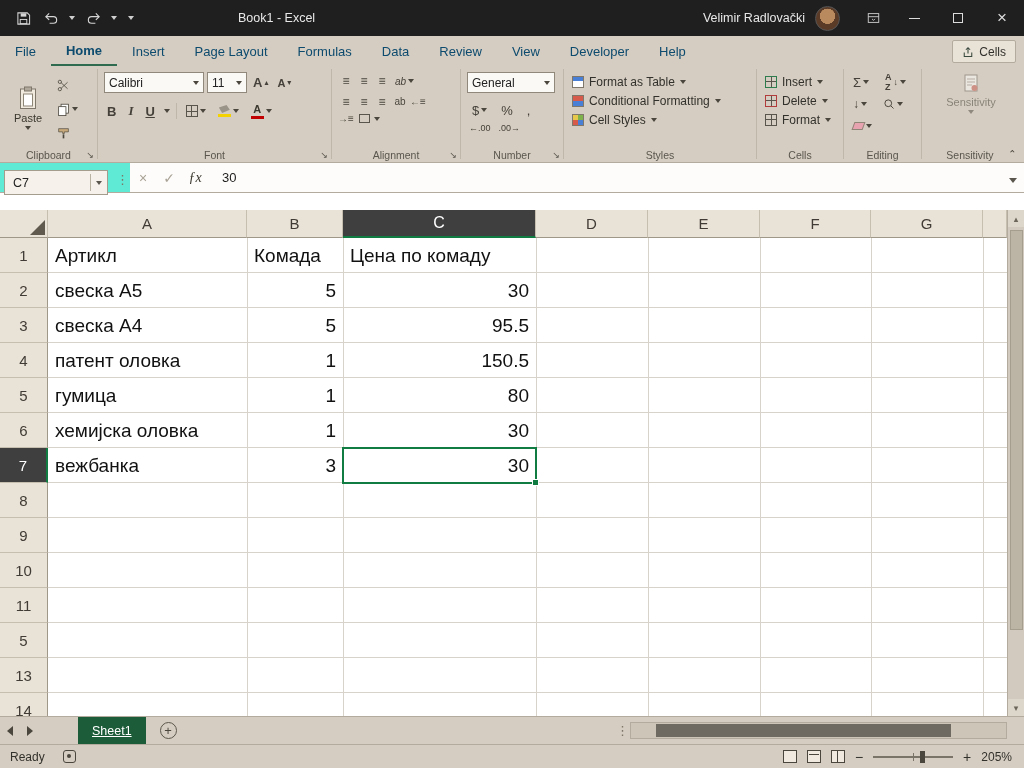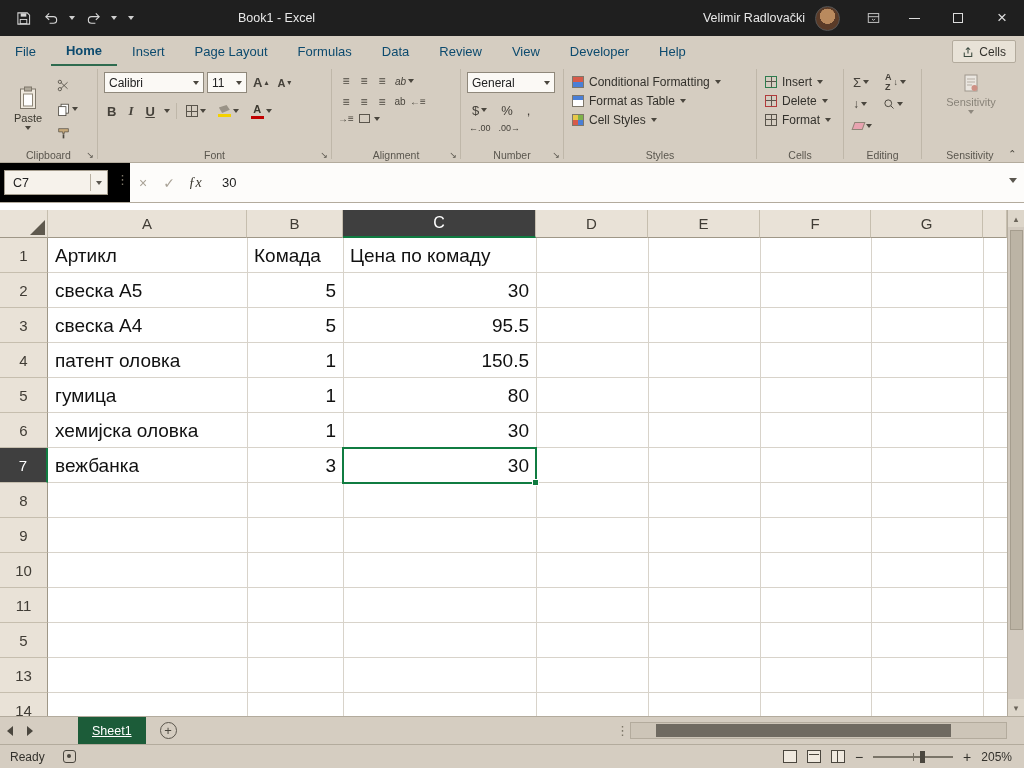--- a/index.html
+++ b/index.html
@@ -41,21 +41,21 @@
   .bigbtn { display:flex; flex-direction:column; align-items:center; justify-content:center; gap:2px; font-size:11px; color:#3b382f; }
   .styles-row, .cells-row { height:19px; display:flex; align-items:center; gap:5px; font-size:12px; color:#33312c; padding:0 2px; }
   .sw { width:12px; height:12px; border:1px solid #7e776a; display:inline-block; }
   .row { display:flex; align-items:center; }
   .ub { text-decoration:underline; }
   .clr-bar { display:inline-flex; flex-direction:column; align-items:center; line-height:1; }
   .clr-bar b { font-size:11px; font-weight:700; color:#3b382f; }
   .bar { width:13px; height:3px; display:inline-block; margin-top:1px; }
 
   
-  .fbar { position:absolute; top:163px; left:0; right:0; height:40px; background:#000000; border-bottom:1px solid #b3ab9d; }
+  .fbar { position:absolute; top:163px; left:0; right:0; height:30px; background:#5eead4; border-bottom:1px solid #b3ab9d; }
   .namebox { position:absolute; left:4px; top:7px; width:104px; height:25px; background:#f6f2eb; border:1px solid #a49c8d; display:flex; align-items:center; font-size:12.5px; color:#222; padding-left:8px; }
   .namebox .nbdiv { margin-left:auto; width:1px; height:17px; background:#b9b1a2; }
   .namebox .chev-nb { margin:0 5px; width:0; height:0; border-left:3.5px solid transparent; border-right:3.5px solid transparent; border-top:4px solid #5a564e; }
   .fb-dots { position:absolute; left:116px; top:9px; color:#7c7668; font-size:13px; }
   .fb-white { position:absolute; left:130px; top:0; right:0; bottom:0; background:#fdfcfa; display:flex; align-items:center; }
   .fb-ic { width:26px; text-align:center; font-size:14px; }
   .fb-x { color:#a9a296; } .fb-ok { color:#a9a296; }
   .fb-fx { font-family:"Liberation Serif",serif; font-style:italic; font-size:14px; color:#3b382f; }
   .fb-val { margin-left:14px; font-size:13px; color:#1d1d1d; }
   .fb-chev { position:absolute; right:7px; top:15px; width:0; height:0; border-left:4px solid transparent; border-right:4px solid transparent; border-top:5px solid #5a564e; }
@@ -324,27 +324,27 @@
         <span>←.00</span>
         <span>.00→</span>
       </div>
       <span class="grp-label">Number</span>
       <span class="launcher">↘</span>
     </div>
     <div class="rsep"></div>
 
     <div class="rgroup" style="width:192px; padding-top:6px;">
       <div class="styles-row">
+        <span class="sw" style="background:linear-gradient(#4a7fd6 0 35%, #fff 35% 100%)"></span>
+        <span>Format as Table</span>
+        <i class="chev-d" style="border-top-color:#4a463e"></i>
+      </div>
+      <div class="styles-row">
         <span class="sw" style="background:linear-gradient(#d65b4a 0 50%, #4a7fd6 50% 100%)"></span>
         <span>Conditional Formatting</span>
-        <i class="chev-d" style="border-top-color:#4a463e"></i>
-      </div>
-      <div class="styles-row">
-        <span class="sw" style="background:linear-gradient(#4a7fd6 0 35%, #fff 35% 100%)"></span>
-        <span>Format as Table</span>
         <i class="chev-d" style="border-top-color:#4a463e"></i>
       </div>
       <div class="styles-row">
         <span class="sw" style="background:linear-gradient(90deg,#e8c84a 0 50%,#7fb24a 50% 100%) top/100% 50% no-repeat, linear-gradient(90deg,#d65b4a 0 50%,#4a7fd6 50% 100%) bottom/100% 50% no-repeat"></span>
         <span>Cell Styles</span>
         <i class="chev-d" style="border-top-color:#4a463e"></i>
       </div>
       <span class="grp-label">Styles</span>
     </div>
     <div class="rsep"></div>

